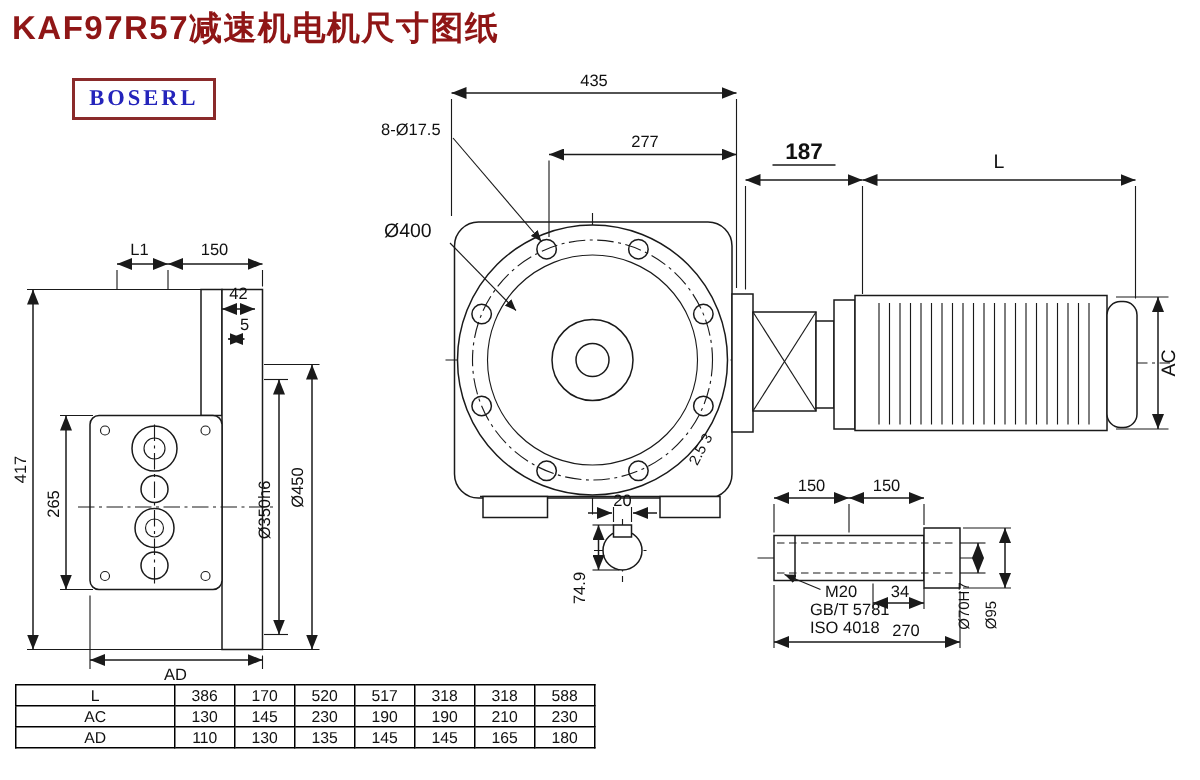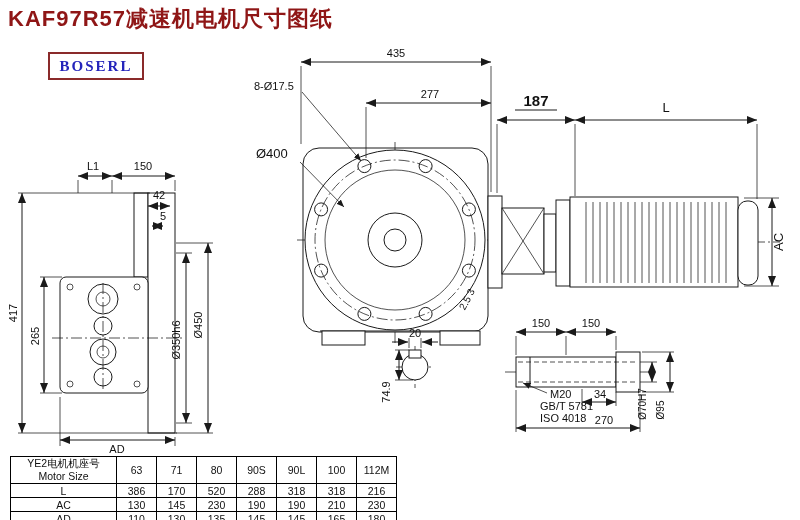--- a/index.html
+++ b/index.html
@@ -232,42 +232,29 @@
     <col class="c0">
         <col class="cn">
         <col class="cn">
         <col class="cn">
         <col class="cn">
         <col class="cn">
         <col class="cn">
         <col class="cn">
   </colgroup>
   <tbody>
-        <tr class="hd">
-    <th>
-      <div>YE2电机机座号</div>
-      <div>Motor Size</div>
-    </th>
-    <th>63</th>
-    <th>71</th>
-    <th>80</th>
-    <th>90S</th>
-    <th>90L</th>
-    <th>100</th>
-    <th>112M</th>
-  </tr>
   <tr>
     <th>L</th>
     <td>386</td>
     <td>170</td>
     <td>520</td>
-    <td>288</td>
+    <td>517</td>
     <td>318</td>
     <td>318</td>
-    <td>216</td>
+    <td>588</td>
   </tr>
   <tr>
     <th>AC</th>
     <td>130</td>
     <td>145</td>
     <td>230</td>
     <td>190</td>
     <td>190</td>
     <td>210</td>
     <td>230</td>

